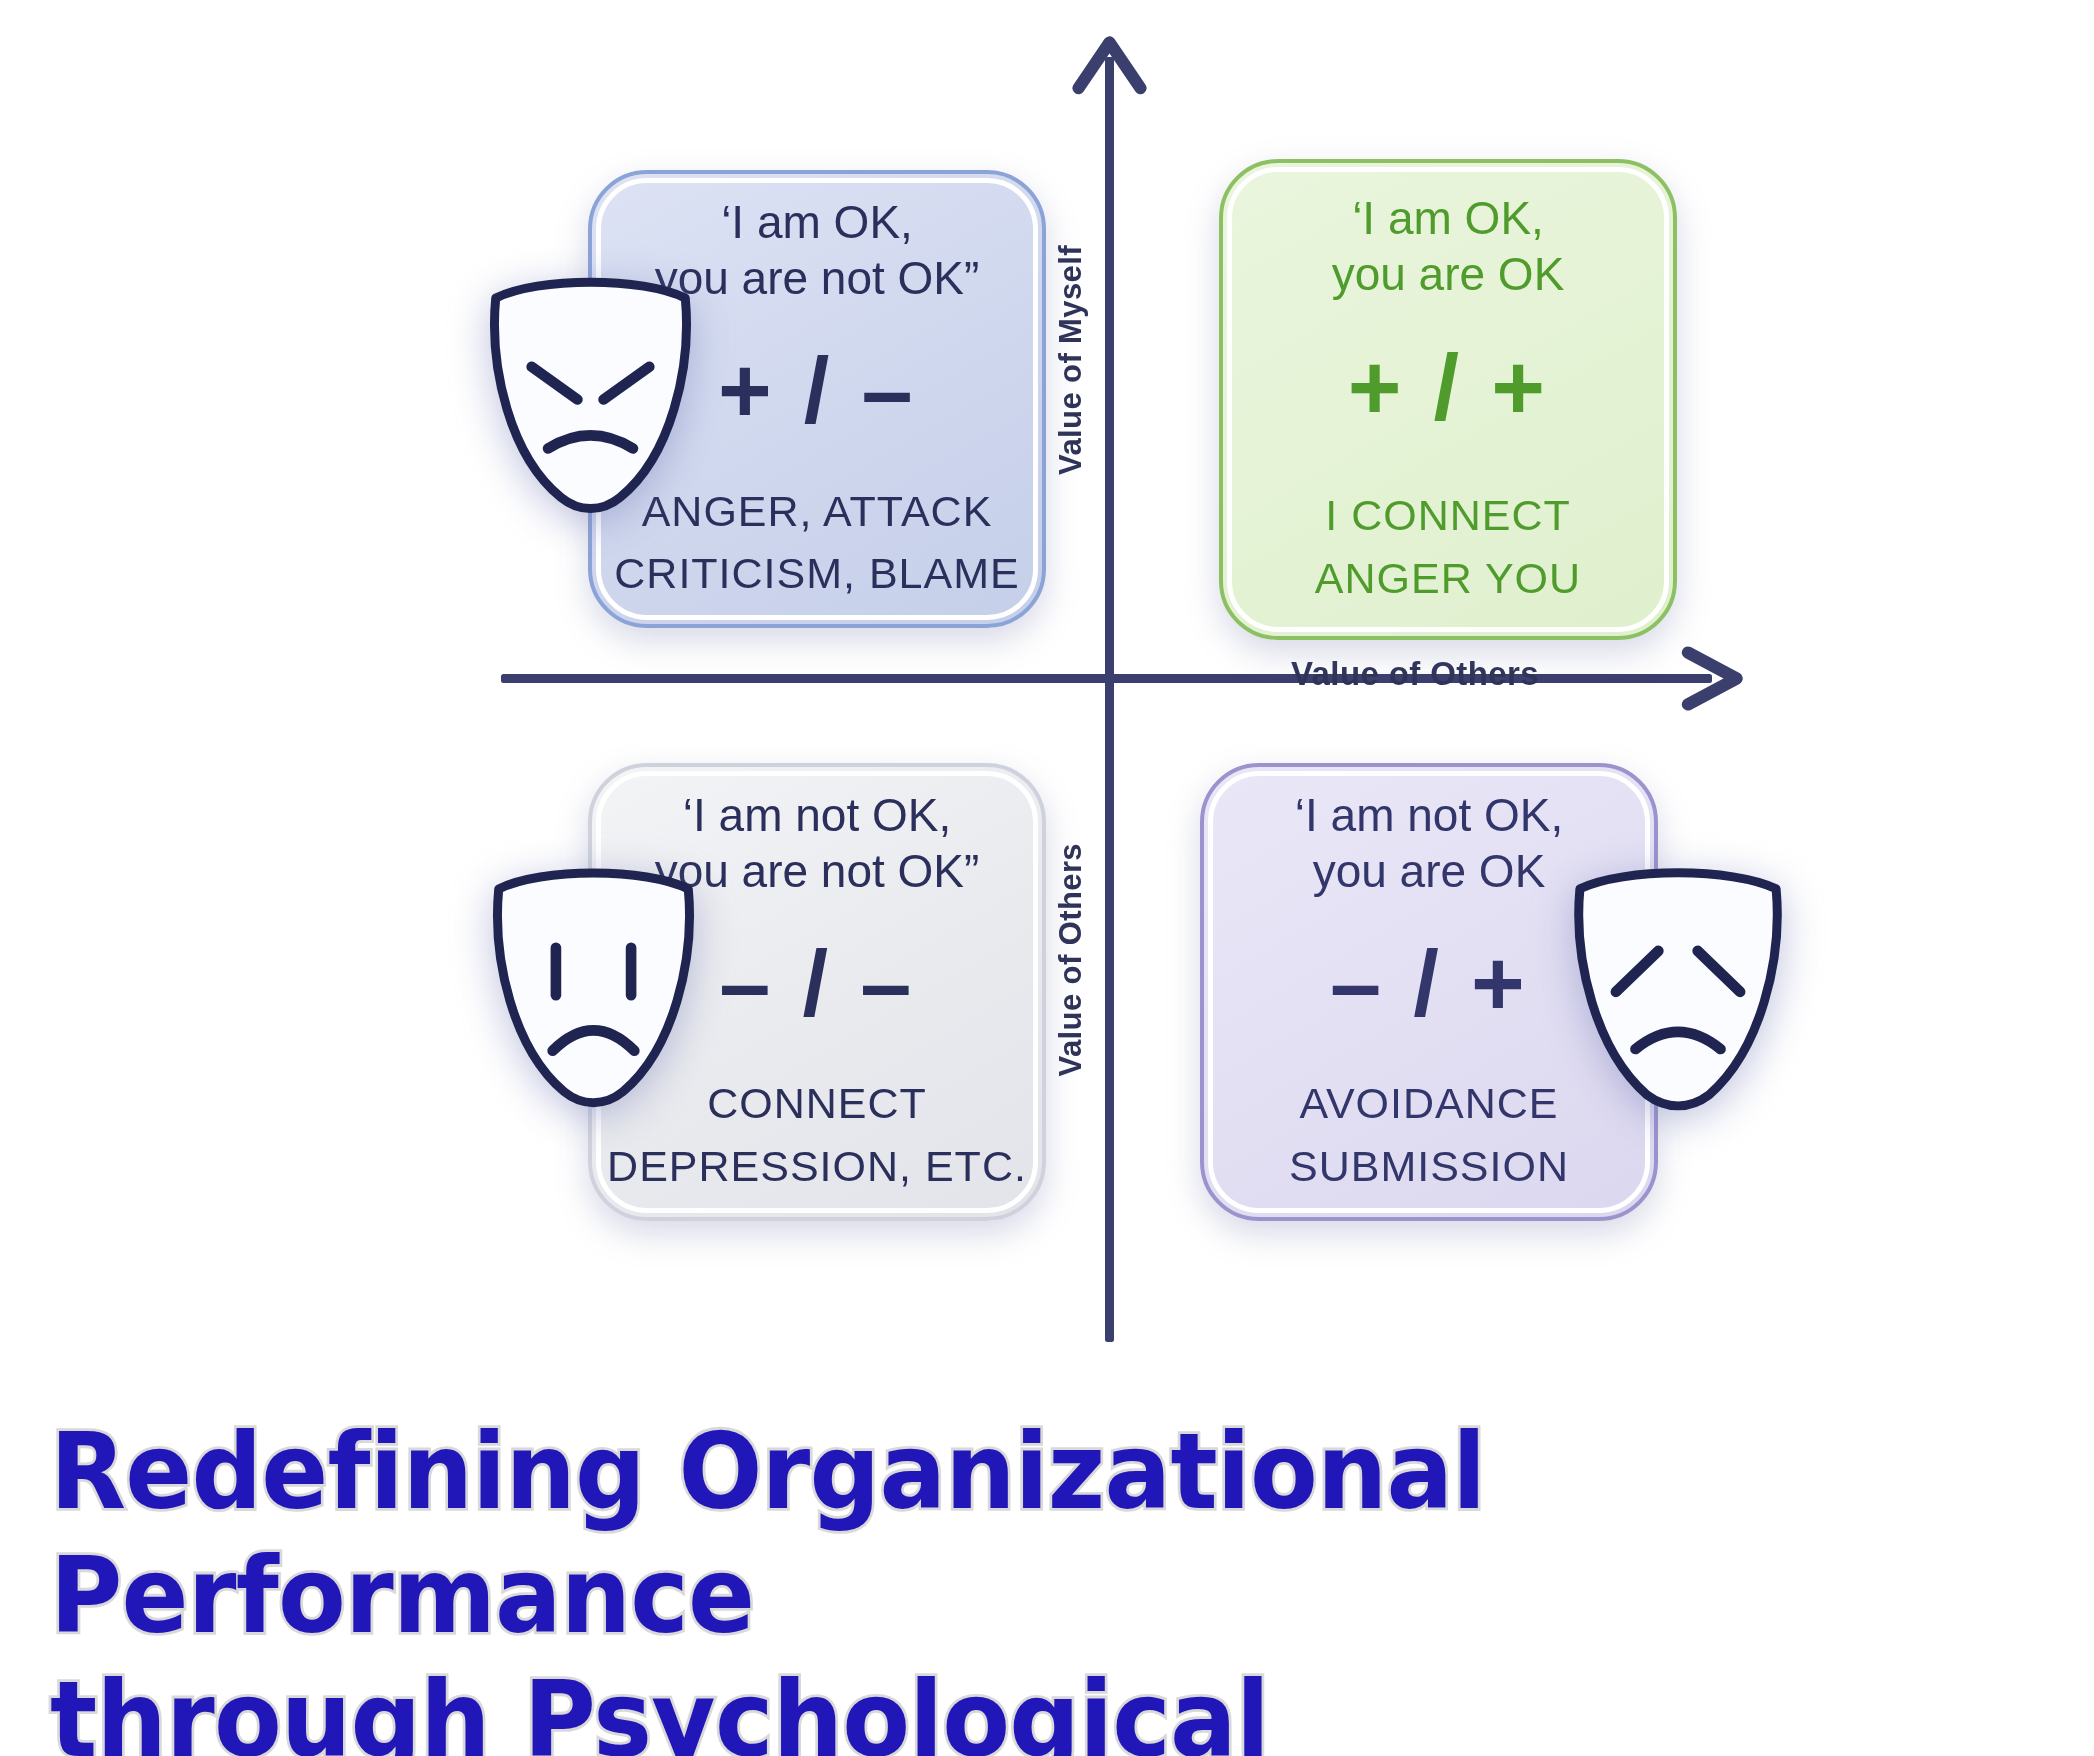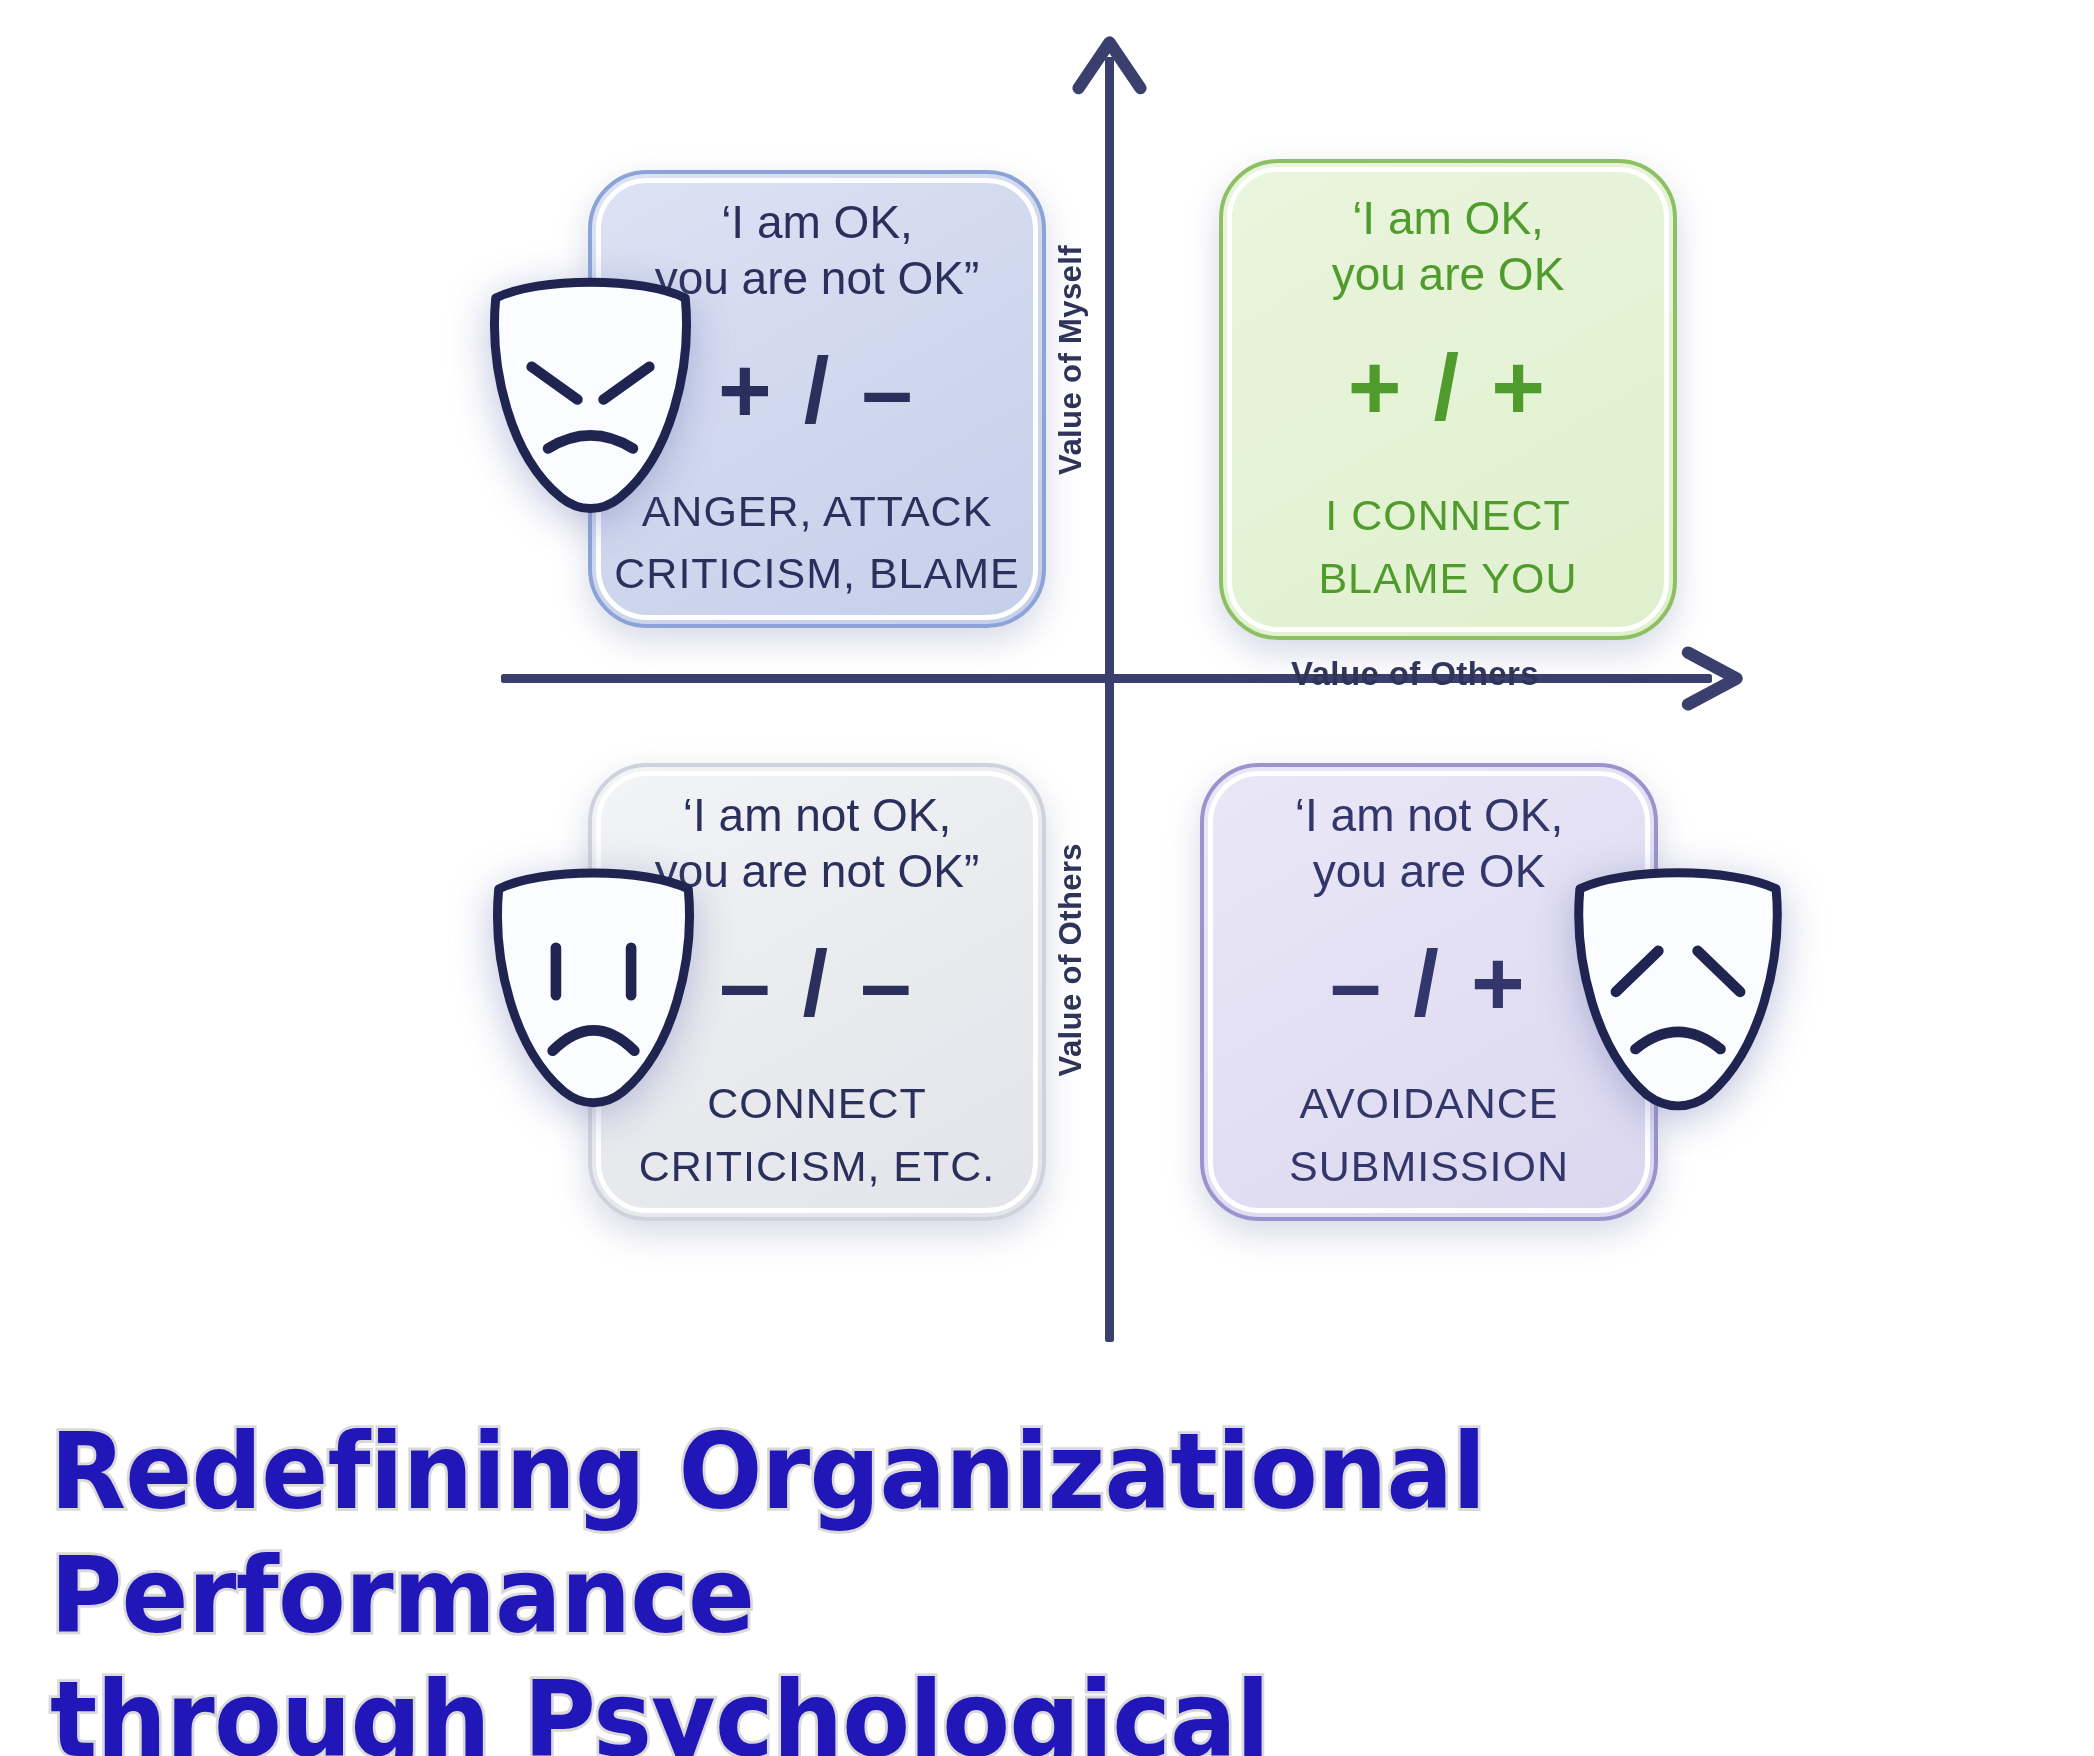--- a/index.html
+++ b/index.html
@@ -166,37 +166,37 @@
     <div class="shell"></div>
     <div class="inner"></div>
     <div class="content">
       <div class="quote">
         <div>‘I am OK,</div>
         <div>you are OK</div>
       </div>
       <div class="symbol">+ / +</div>
       <div class="desc">
         <div>I CONNECT</div>
-        <div>BLAME YOU</div>
+        <div>ANGER YOU</div>
       </div>
     </div>
   </div>
 
   <div class="card" id="card-bl">
     <div class="shell"></div>
     <div class="inner"></div>
     <div class="content">
       <div class="quote">
         <div>‘I am not OK,</div>
         <div>you are not OK”</div>
       </div>
       <div class="symbol">– / –</div>
       <div class="desc">
         <div>CONNECT</div>
-        <div>CRITICISM, ETC.</div>
+        <div>DEPRESSION, ETC.</div>
       </div>
     </div>
   </div>
 
   <div class="card" id="card-br">
     <div class="shell"></div>
     <div class="inner"></div>
     <div class="content">
       <div class="quote">
         <div>‘I am not OK,</div>

